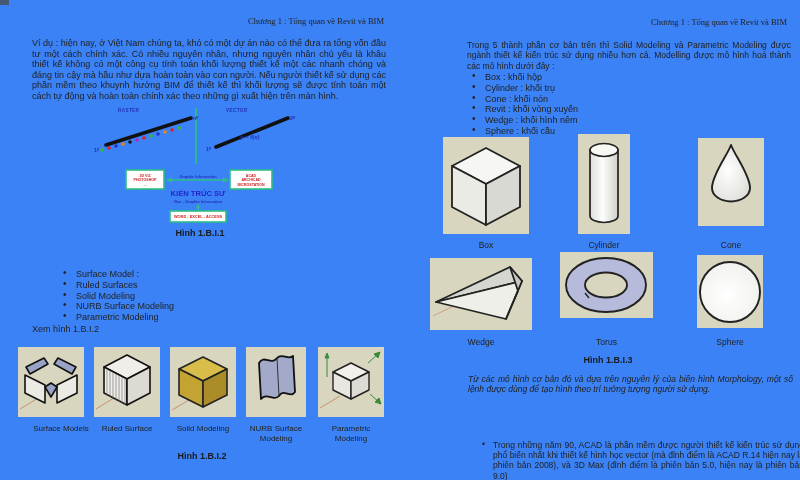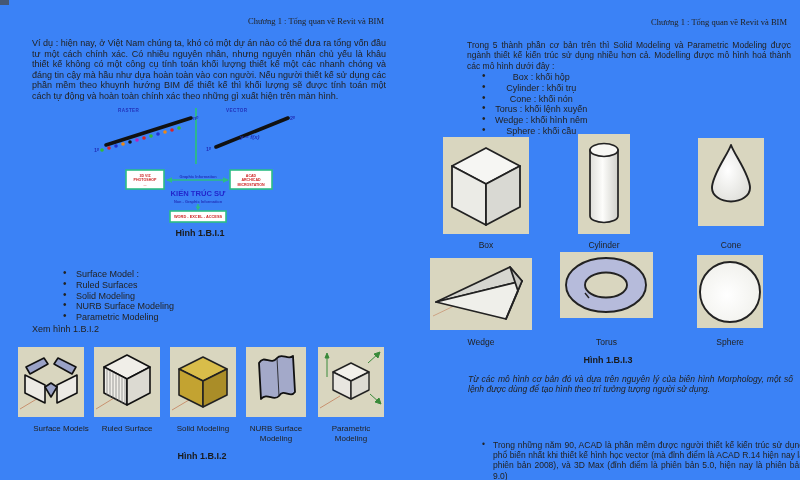--- a/index.html
+++ b/index.html
@@ -173,25 +173,25 @@
     <div class="tlabel" style="left:321px;top:424px;width:60px;">Parametric Modeling</div>
 
     <div class="caption" style="top:451px;left:152px;width:100px;">Hình 1.B.I.2</div>
   </div>
 
   <div class="page page-right">
     <div class="hdr" style="top:17px;right:13px;">Chương 1 : Tổng quan về Revit và BIM</div>
 
     <p class="para para-sm" style="top:40px;left:57px;width:324px;">Trong 5 thành phần cơ bản trên thì Solid Modeling và Parametric Modeling được ngành thiết kế kiến trúc sử dụng nhiều hơn cả. Modelling được mô hình hoá thành các mô hình dưới đây :</p>
 
-    <ul class="blist" style="top:72px;left:72px;text-align:center;">
+    <ul class="blist" style="top:72px;left:62px;">
       <li>Box : khối hộp</li>
       <li>Cylinder : khối trụ</li>
       <li>Cone : khối nón</li>
-      <li>Torus : khối lệnh xuyến</li>
+      <li>Revit : khối vòng xuyến</li>
       <li>Wedge : khối hình nêm</li>
       <li>Sphere : khối cầu</li>
     </ul>
 
     <div class="tile" style="left:33px;top:137px;width:86px;height:97px;">
       <svg width="86" height="97" viewBox="0 0 86 97">
         <g stroke="#222" stroke-width="1.8" stroke-linejoin="round">
           <polygon points="43,11 77,29 43,47 9,29" fill="#f6f6f3"></polygon>
           <polygon points="9,29 43,47 43,88 9,70" fill="#ebebe6"></polygon>
           <polygon points="43,47 77,29 77,70 43,88" fill="#d9d9d3"></polygon>

